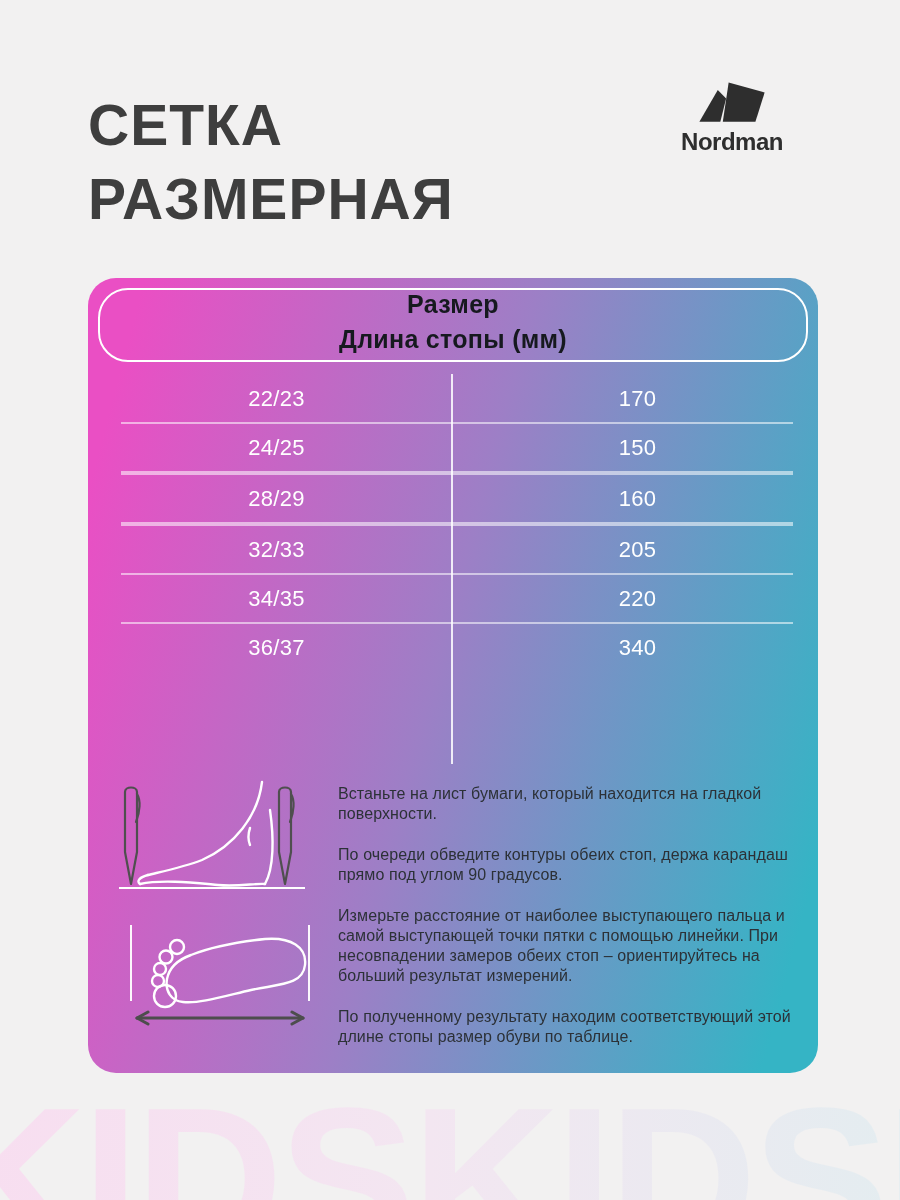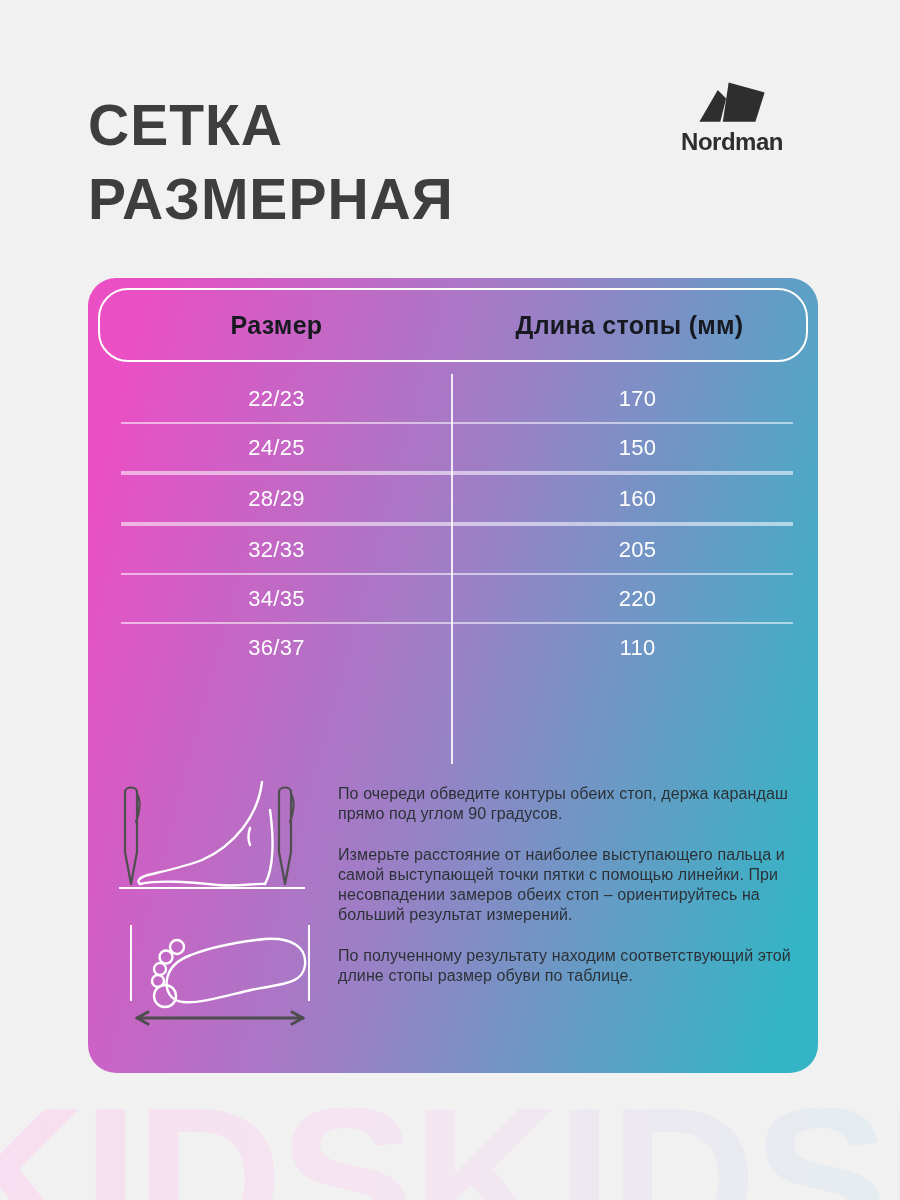--- a/index.html
+++ b/index.html
@@ -45,20 +45,21 @@
   }
 
   .table-head {
     position: absolute;
     left: 10px; top: 10px;
     width: 710px; height: 74px;
     border: 2px solid #ffffff;
     border-radius: 30px;
     display: flex;
     align-items: center;
+    flex-direction: column;
   }
   .table-head .hcell {
     flex: 1;
     text-align: center;
     font-size: 25px;
     font-weight: 600;
     color: #16191f;
     letter-spacing: 0.3px;
   }
 
@@ -178,21 +179,21 @@
       <div class="tcell">205</div>
     </div>
     <div class="hsep"></div>
     <div class="trow">
       <div class="tcell">34/35</div>
       <div class="tcell">220</div>
     </div>
     <div class="hsep"></div>
     <div class="trow">
       <div class="tcell">36/37</div>
-      <div class="tcell">110</div>
+      <div class="tcell">340</div>
     </div>
   </div>
 
   <svg class="illus1" width="192" height="118" viewBox="0 0 192 118">
 
     <path d="M3,110 H189" stroke="#ffffff" stroke-width="2" fill="none"></path>
 
     <g stroke="#4f4f4f" stroke-width="2.2" fill="none" stroke-linejoin="round" stroke-linecap="round">
       <path d="M9,14 C9,8 21,8 21,14 V74 L15,106 L9,74 Z"></path>
       <path d="M21,16 C25,22 24,34 20,44"></path>
@@ -227,18 +228,19 @@
     </g>
 
     <g stroke="#4d4d4d" stroke-width="3" fill="none" stroke-linecap="round" stroke-linejoin="round">
       <path d="M13,95 H179"></path>
       <path d="M13,95 l11,-6 M13,95 l11,6"></path>
       <path d="M179,95 l-11,-6 M179,95 l-11,6"></path>
     </g>
   </svg>
 
   <div class="instructions">
+    <p>Встаньте на лист бумаги, который находится на гладкой поверхности.</p>
     <p>По очереди обведите контуры обеих стоп, держа карандаш прямо под углом 90 градусов.</p>
     <p>Измерьте расстояние от наиболее выступающего пальца и самой выступающей точки пятки с помощью линейки. При несовпадении замеров обеих стоп – ориентируйтесь на больший результат измерений.</p>
     <p>По полученному результату находим соответствующий этой длине стопы размер обуви по таблице.</p>
   </div>
 
 </div>
 
 </body></html>

